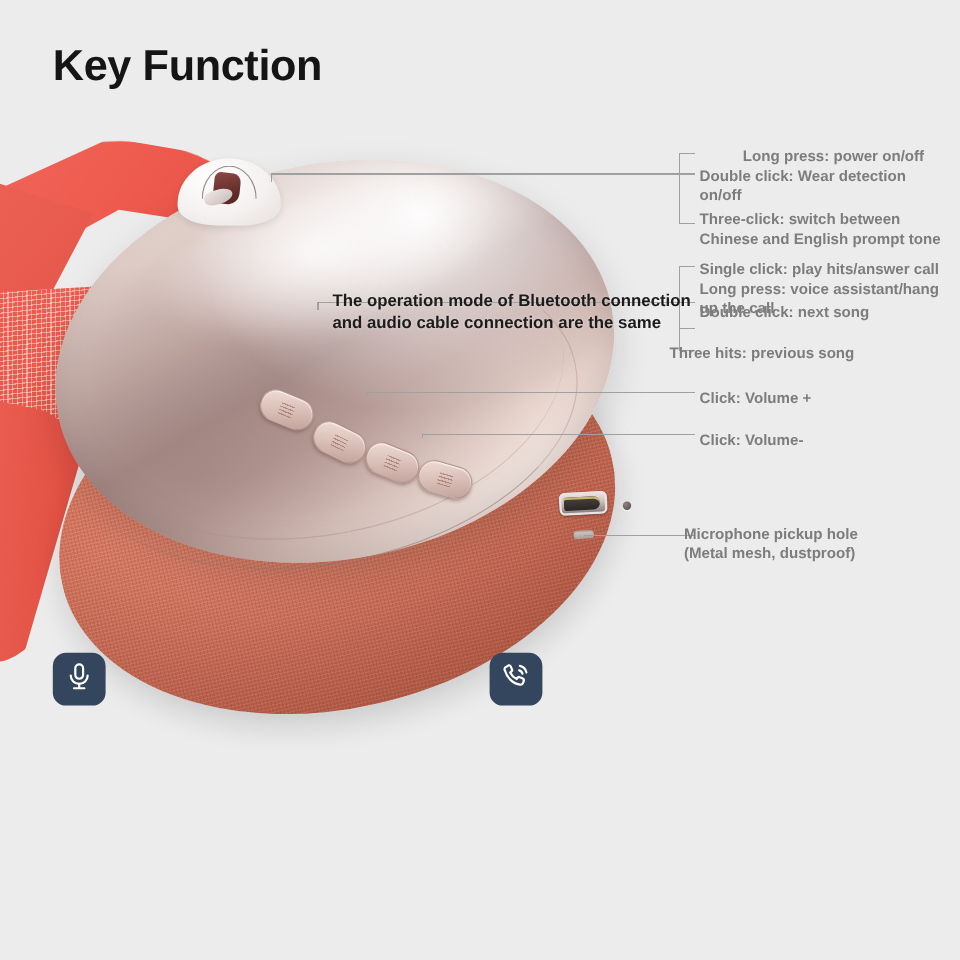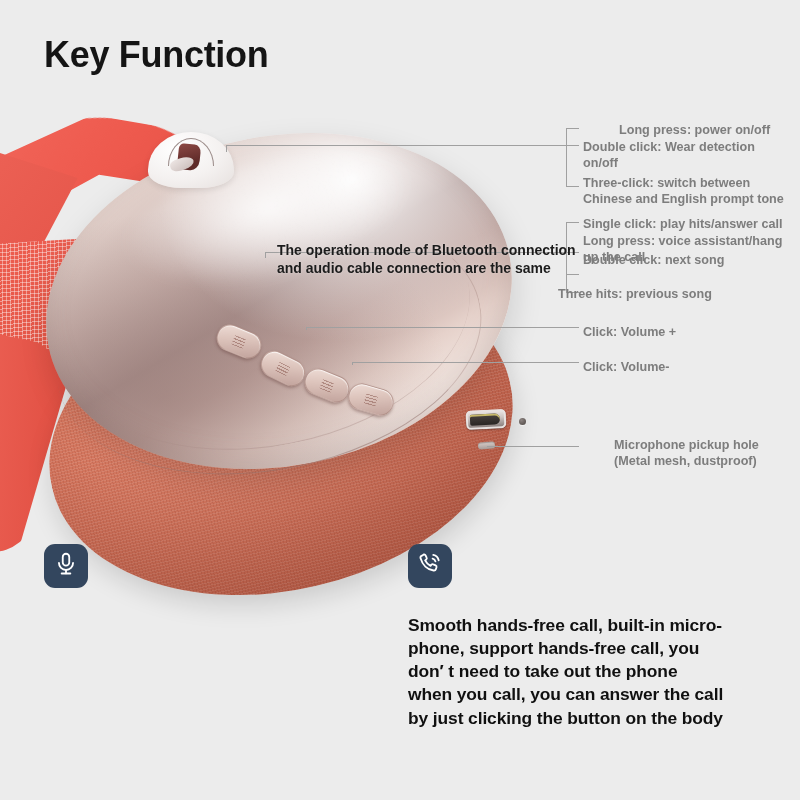--- a/index.html
+++ b/index.html
@@ -228,21 +228,21 @@
   }
   #c-power   { left:583px; top:122px;padding-left:36px; }
   #c-wear    { left:583px; top:139px; }
   #c-three   { left:583px; top:175px; }
   #c-single  { left:583px; top:216px; }
   #c-longpr  { left:583px; top:233px; }
   #c-double  { left:583px; top:252px; }
   #c-threeh  { left:558px; top:286px; }
   #c-volup   { left:583px; top:324px; }
   #c-voldn   { left:583px; top:359px; }
-  #c-mic     { left:614px; top:437px; }
+  #c-mic     { left:570px; top:437px; }
 
   #c-bt {
     position:absolute; left:277px; top:241px;
     font-size:14px; font-weight:bold; color:#1c1c1c;
     line-height:1.32; white-space:pre-line;
     text-shadow:0 0 3px rgba(255,255,255,.35);
   }
 
   
   .feature { position:absolute; top:544px; }
@@ -358,18 +358,13 @@
 <div class="feature" id="feature-call">
   <div class="badge">
     <span>
       <svg width="26" height="26" viewBox="0 0 24 24" fill="none" stroke="#ffffff" stroke-width="1.7" stroke-linecap="round" stroke-linejoin="round">
         <path d="M6.2 3.2c.7-.2 1.4.1 1.7.8l1 2.2c.3.6.1 1.3-.4 1.7l-1 .8a11 11 0 0 0 5 5l.8-1c.4-.5 1.1-.7 1.7-.4l2.2 1c.7.3 1 1 .8 1.7l-.5 1.6a2 2 0 0 1-2.2 1.4C9.6 17.4 5 12.8 3.2 6.5A2 2 0 0 1 4.6 4.3z"></path>
         <path d="M15 3.6a6.6 6.6 0 0 1 5 5"></path>
         <path d="M14.4 7a3.5 3.5 0 0 1 2.6 2.6"></path>
       </svg>
     </span>
   </div>
-  <div class="feature-text">Smooth hands-free call, built-in micro-
-phone, support hands-free call, you
-don′ t need to take out the phone
-when you call, you can answer the call
-by just clicking the button on the body</div>
 </div>
 
 </body></html>

